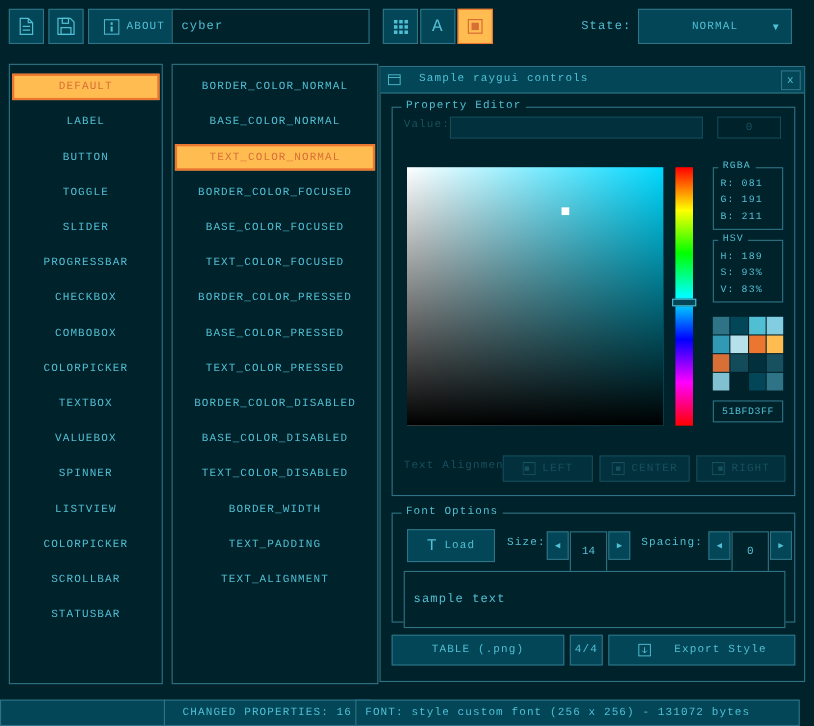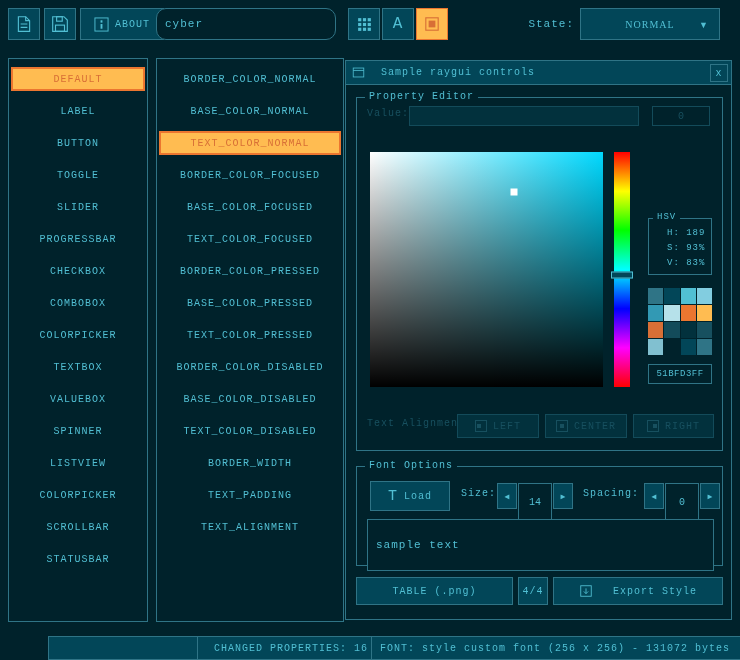--- a/index.html
+++ b/index.html
@@ -8,28 +8,28 @@
   .abs{position:absolute;}
   .btn{background:var(--base);border:1px solid var(--border);color:var(--text);display:flex;align-items:center;justify-content:center;gap:6px;font-size:10px;letter-spacing:1px;white-space:nowrap;cursor:pointer;}
   .textbox{background:var(--background);border:1px solid var(--border);color:var(--text);display:flex;align-items:center;font-size:11px;letter-spacing:1px;padding-left:8px;white-space:nowrap;}
   input.textbox{outline:none;font:inherit;font-size:11px;}
   .label{color:var(--text);font-size:10px;letter-spacing:1px;display:flex;align-items:center;white-space:nowrap;}
   .panel{border:1px solid var(--border);padding-top:8px;}
   .list-item{height:24px;margin:0 2px 8px 2px;display:flex;align-items:center;justify-content:center;color:var(--text);font-size:10px;letter-spacing:1px;white-space:nowrap;overflow:hidden;cursor:pointer;}
   .list-item.selected{background:var(--base-pressed);border:2px solid var(--border-pressed);color:var(--text-pressed);}
   .window{border:1px solid var(--border);}
   .titlebar{position:absolute;left:0;top:0;right:0;height:24px;background:var(--base);border-bottom:1px solid var(--border);display:flex;align-items:center;gap:16px;padding-left:6px;color:var(--text);font-size:10px;letter-spacing:1px;}
-  .groupbox{position:absolute;border:1px solid var(--border);padding-left:12px;}
+  .groupbox{position:absolute;border:1px solid var(--border);}
   .group-title{position:absolute;top:-7px;left:8px;background:var(--background);padding:0 4px;color:var(--text);font-size:10px;letter-spacing:1px;white-space:nowrap;}
   .mini-row{color:var(--text);font-size:9px;letter-spacing:1px;padding-left:6px;line-height:15px;white-space:nowrap;}
   .disabled-btn{background:var(--base-disabled);border:1px solid var(--border-disabled);color:var(--text-disabled);}
   .spinner{display:flex;gap:1px;}
   .spin-btn{width:20px;height:26px;background:var(--base);border:1px solid var(--border);color:var(--text);display:flex;align-items:center;justify-content:center;font-size:8px;cursor:pointer;}
   .spin-val{width:34px;height:38px;background:var(--background);border:1px solid var(--border);color:var(--text);display:flex;align-items:center;justify-content:center;font-size:10px;}
-  .seg{position:absolute;top:636px;height:24px;background:var(--base);border:1px solid var(--border);display:flex;align-items:center;color:var(--text);font-size:10px;letter-spacing:1px;white-space:nowrap;margin-left:48px;}
+  .seg{position:absolute;top:636px;height:24px;background:var(--base);border:1px solid var(--border);display:flex;align-items:center;color:var(--text);font-size:10px;letter-spacing:1px;white-space:nowrap;}
   .palette-cell{cursor:pointer;}
   svg{display:block;flex:none;}
 </style>
 </head>
 <body>
 
 <div id="app">
 
   <div class="abs" style="left:0;top:0;width:740px;height:48px;">
     <div class="abs btn" style="left:8px;top:8px;width:32px;height:32px;">
@@ -47,21 +47,21 @@
       </svg>
     </div>
     <div class="abs btn" style="left:80px;top:8px;width:84px;height:32px;justify-content:center;">
       <svg width="15" height="15" viewBox="0 0 16 16">
         <rect x="1" y="1" width="14" height="14" fill="none" stroke="currentColor"></rect>
         <rect x="7" y="3.5" width="2" height="2.5" fill="currentColor"></rect>
           <rect x="7" y="7.5" width="2" height="5" fill="currentColor"></rect>
       </svg>
       <span>ABOUT</span>
     </div>
-    <input class="abs textbox" style="left: 156px; top: 8px; width: 180px; height: 32px; border-radius: 10px;" value="cyber">
+    <input class="abs textbox" style="left: 156px; top: 8px; width: 180px; height: 32px;" value="cyber">
     <div class="abs btn" style="left:348px;top:8px;width:32px;height:32px;">
       <svg width="17" height="17" viewBox="0 0 16 16" fill="currentColor">
         <rect x="2" y="2" width="3" height="3"></rect>
           <rect x="6.5" y="2" width="3" height="3"></rect>
           <rect x="11" y="2" width="3" height="3"></rect>
         <rect x="2" y="6.5" width="3" height="3"></rect>
           <rect x="6.5" y="6.5" width="3" height="3"></rect>
           <rect x="11" y="6.5" width="3" height="3"></rect>
         <rect x="2" y="11" width="3" height="3"></rect>
           <rect x="6.5" y="11" width="3" height="3"></rect>
@@ -71,21 +71,21 @@
     <div class="abs btn" style="left:382px;top:8px;width:32px;height:32px;">
       <span style="font-size:16px;">A</span>
     </div>
     <div class="abs btn" style="left:416px;top:8px;width:32px;height:32px;background:var(--base-pressed);border-color:var(--border-pressed);color:var(--text-pressed);">
       <svg width="18" height="18" viewBox="0 0 16 16">
         <rect x="2.5" y="2.5" width="11" height="11" fill="none" stroke="currentColor"></rect>
           <rect x="5" y="5" width="6" height="6" fill="currentColor"></rect>
       </svg>
     </div>
     <div class="abs label" style="left:500px;top:8px;width:74px;height:32px;justify-content:flex-end;font-size:11px;">State:</div>
-    <div class="abs btn" style="left:580px;top:8px;width:140px;height:32px;font-family:Liberation Serif, serif;">
+    <div class="abs btn" style="left:580px;top:8px;width:140px;height:32px;">
       <span>NORMAL</span>
       <span class="abs" style="right:10px;top:11px;font-size:9px;">▼</span>
     </div>
   </div>
 
   <div class="abs panel" style="left:8px;top:58px;width:140px;height:564px;">
 
   <div class="list-item selected">DEFAULT</div>
       <div class="list-item">LABEL</div>
       <div class="list-item">BUTTON</div>
@@ -143,20 +143,29 @@
       <div class="abs" style="left:295px;top:8px;width:58px;height:20px;border:1px solid var(--border-disabled);color:var(--text-disabled);display:flex;align-items:center;justify-content:center;font-size:10px;">0</div>
 
       <div class="abs" style="left:13px;top:54px;width:233px;height:235px;background:linear-gradient(to bottom, rgba(0,0,0,0), #000000), linear-gradient(to right, #ffffff, var(--hue-pure));">
         <div class="abs" style="width: 7px; height: 7px; background: rgb(255, 255, 255); transform: translate(-50%, -50%); left: 62%; top: 17%;"></div>
       </div>
 
       <div class="abs" style="left:257px;top:54px;width:16px;height:235px;background:linear-gradient(to bottom,#ff0000 0%,#ffff00 16.7%,#00ff00 33.3%,#00ffff 50%,#0000ff 66.7%,#ff00ff 83.3%,#ff0000 100%);">
         <div class="abs" style="left: -3px; width: 22px; height: 7px; background: var(--base); border: 1px solid var(--text); transform: translateY(-50%); top: 52.5%;"></div>
       </div>
 
+      <div class="groupbox" style="left:291px;top:54px;width:64px;height:57px;">
+        <span class="group-title" style="left:4px;font-size:9px;">RGBA</span>
+        <div style="padding-top:7px;">
+
+        <div class="mini-row">R: 081</div>
+            <div class="mini-row">G: 191</div>
+            <div class="mini-row">B: 211</div>
+          </div>
+      </div>
 
       <div class="groupbox" style="left:291px;top:120px;width:64px;height:57px;">
         <span class="group-title" style="left:4px;font-size:9px;">HSV</span>
         <div style="padding-top:7px;">
 
         <div class="mini-row">H: 189</div>
             <div class="mini-row">S: 93%</div>
             <div class="mini-row">V: 83%</div>
           </div>
       </div>

